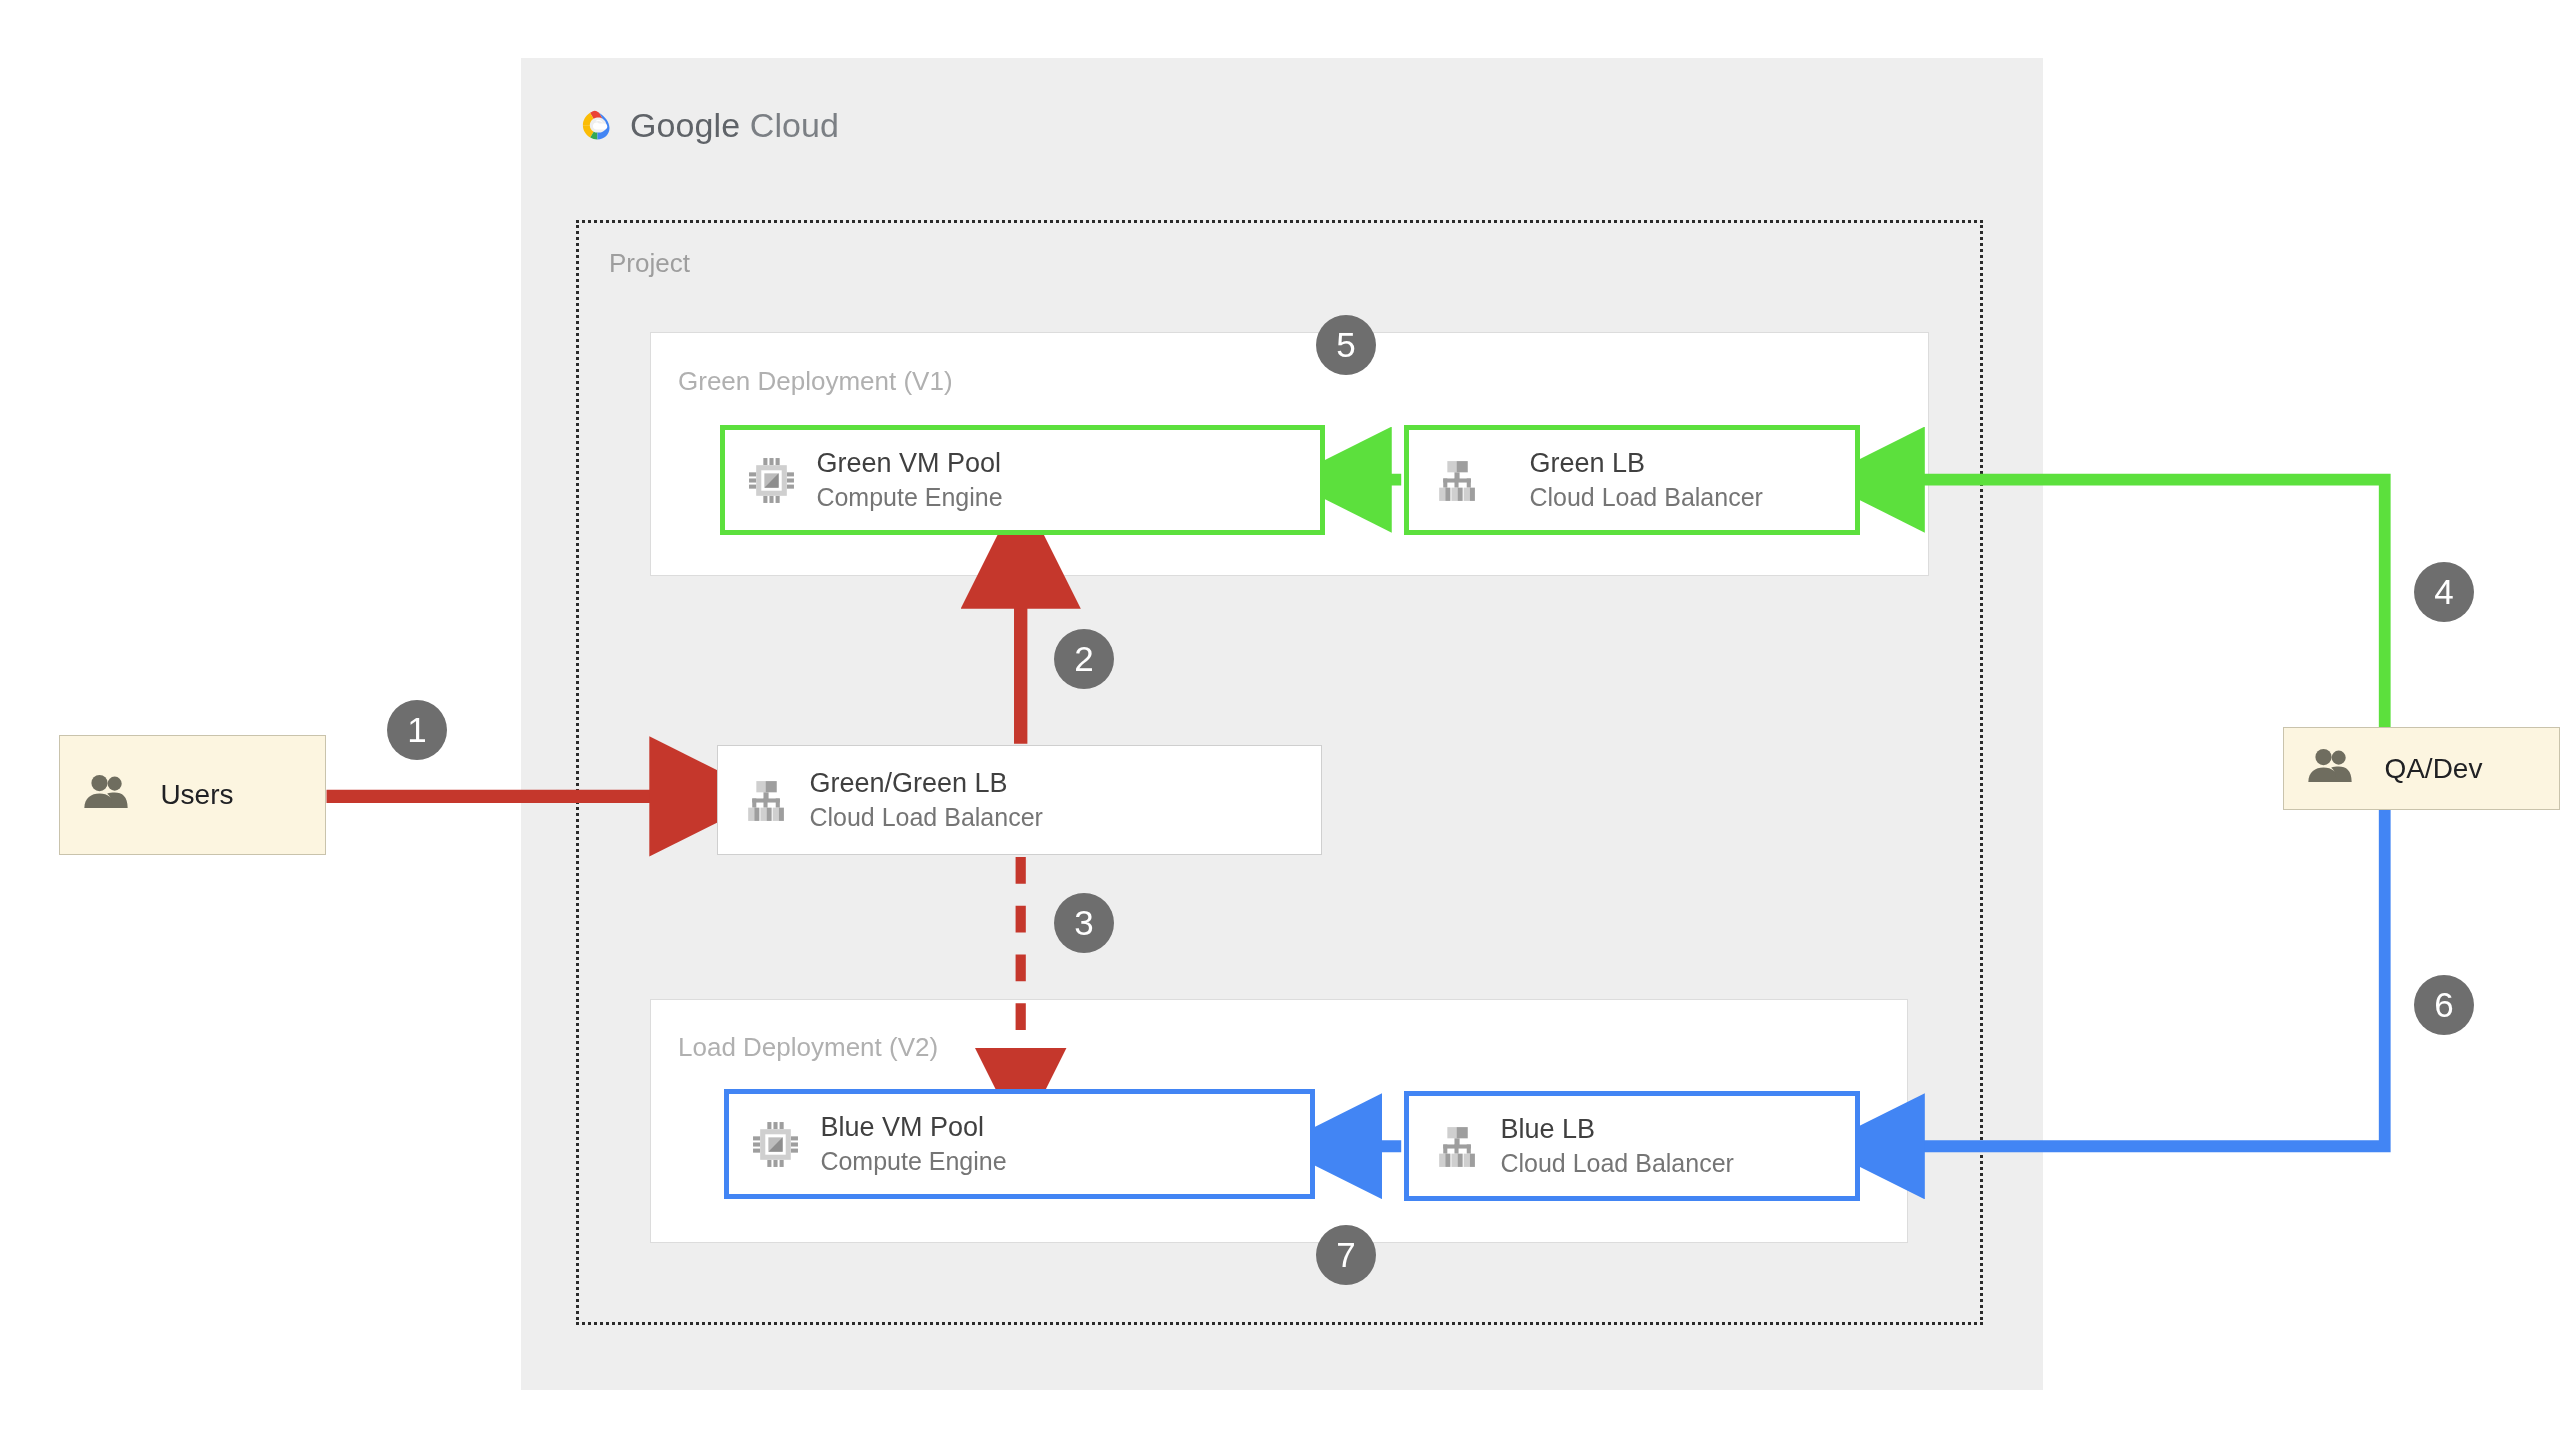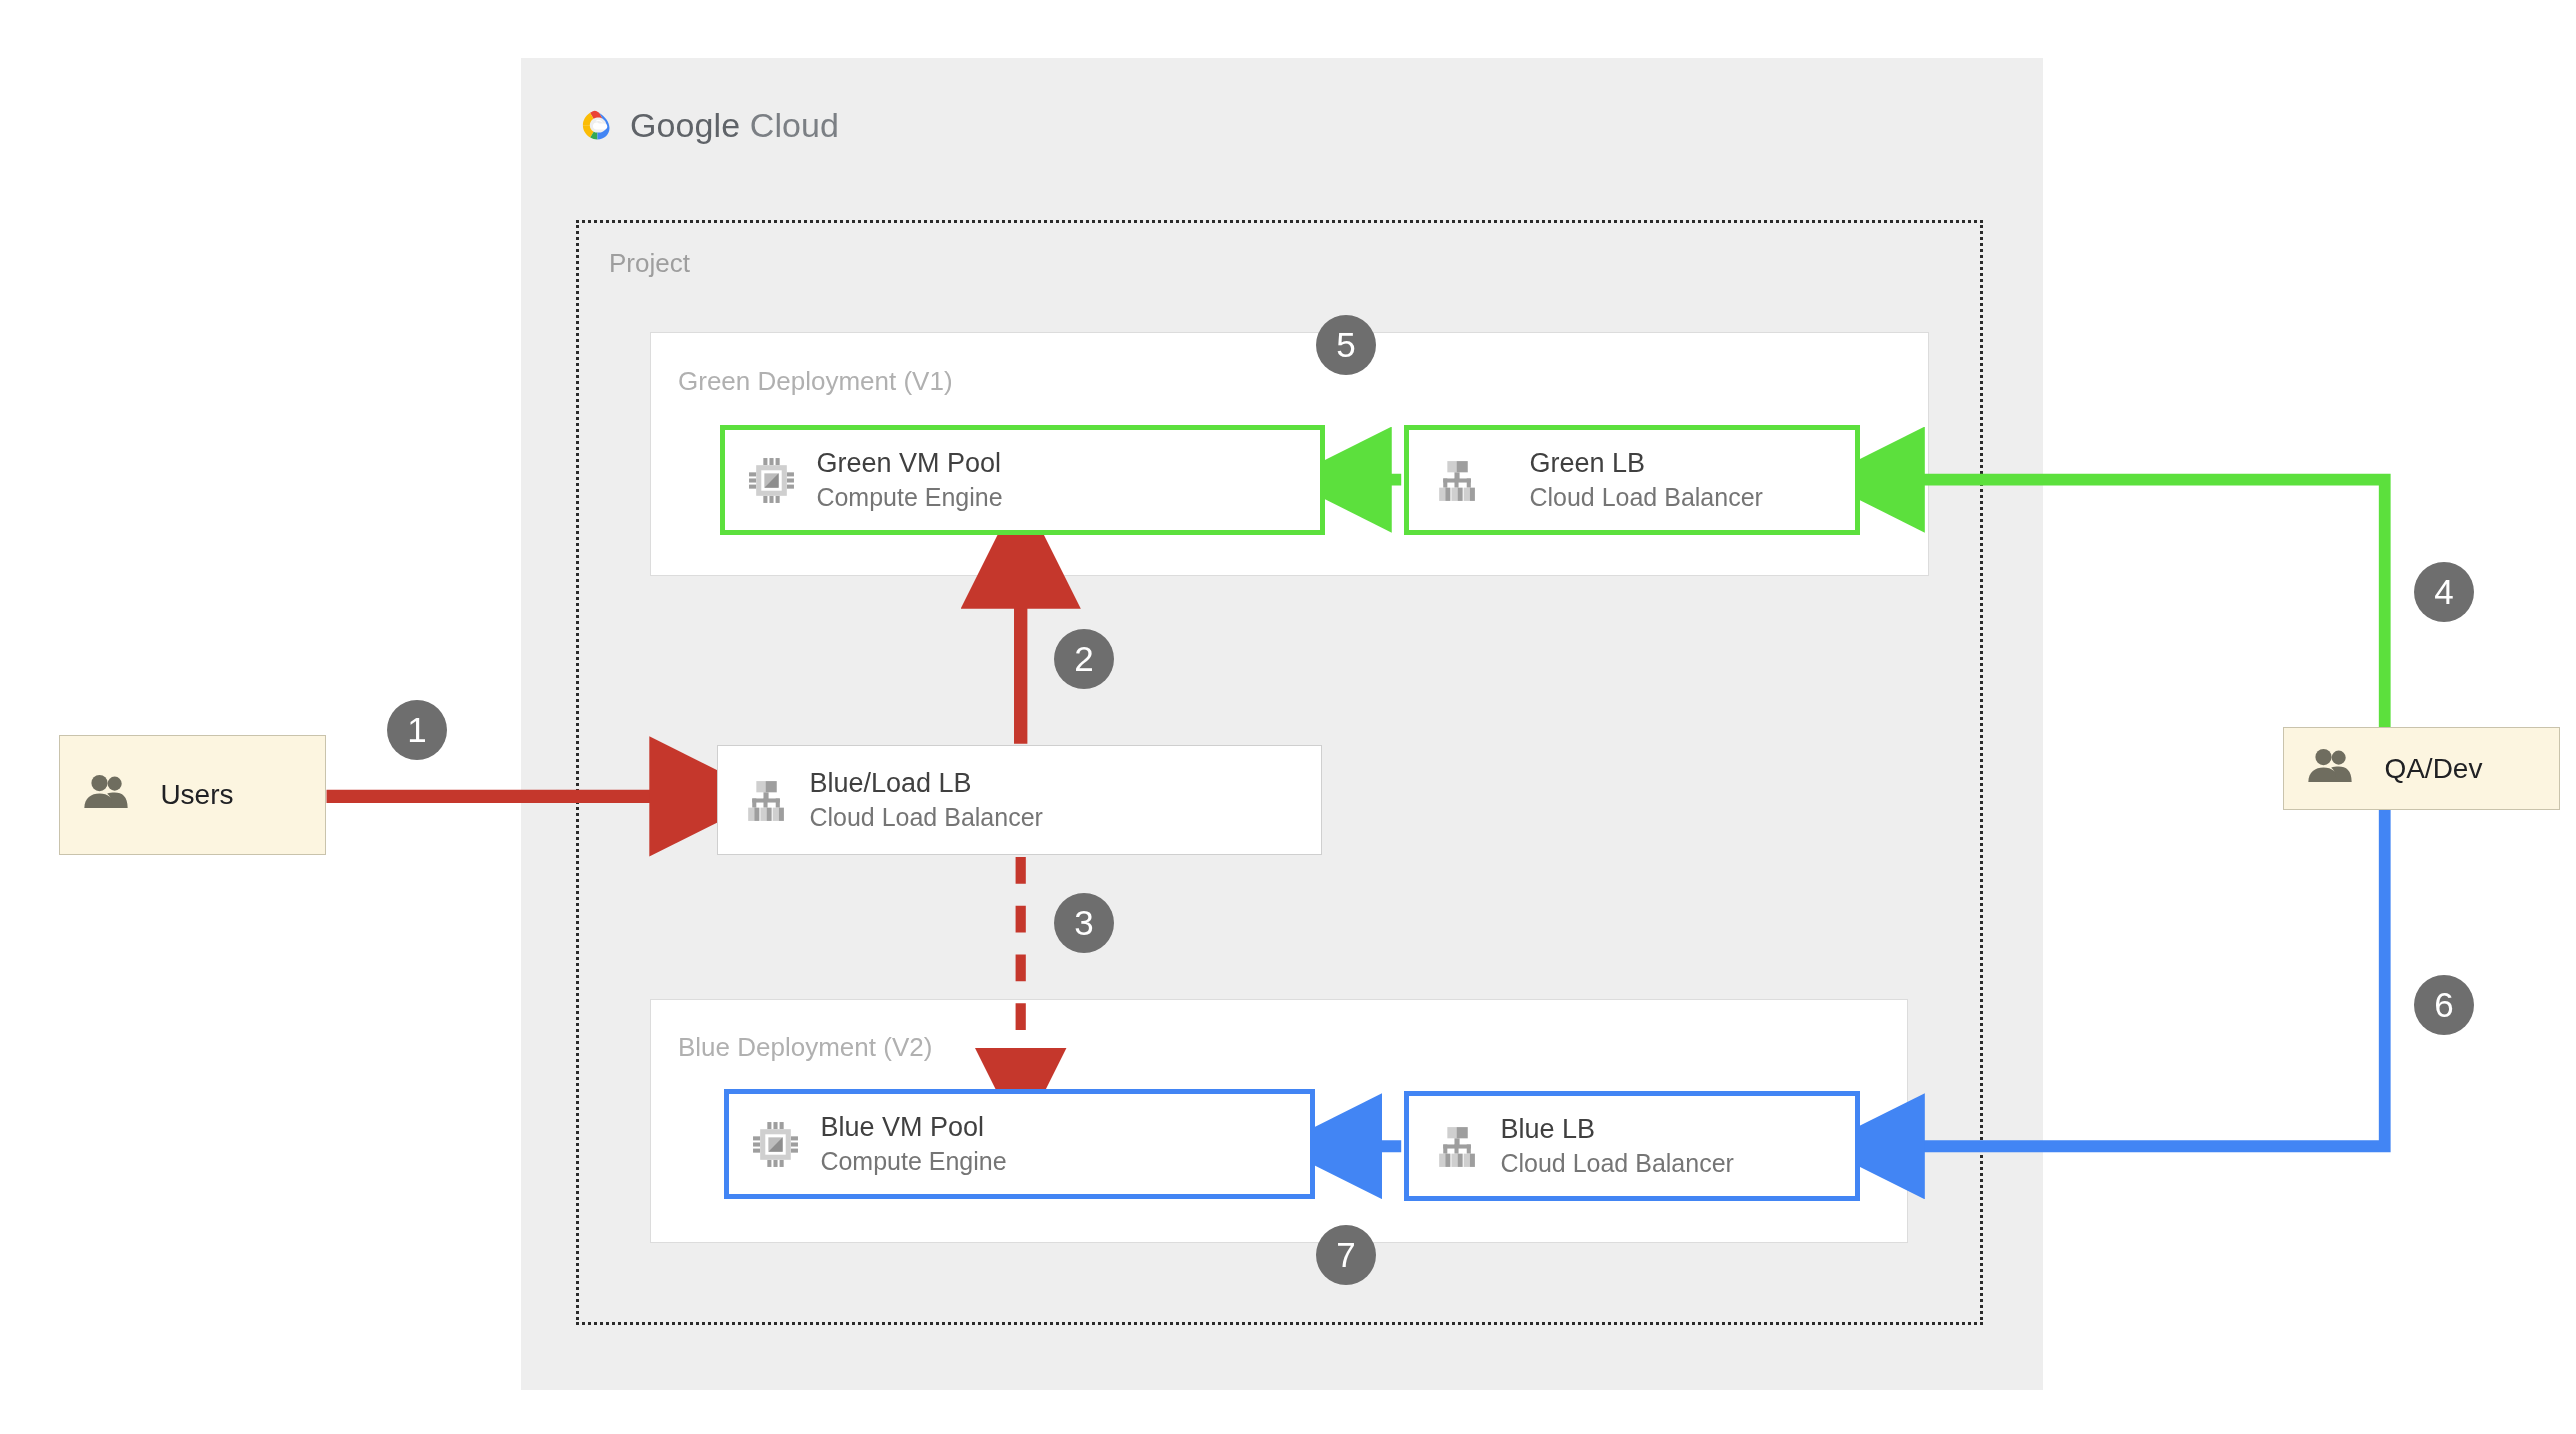--- a/index.html
+++ b/index.html
@@ -190,21 +190,21 @@
     <div class="gc-wordmark"><span>Google</span> <span class="light">Cloud</span></div>
   </div>
 
   <div id="project-box"></div>
   <div id="project-label">Project</div>
 
   <div class="deploy-group" id="green-group"></div>
   <div class="deploy-title" id="green-title">Green Deployment (V1)</div>
 
   <div class="deploy-group" id="blue-group"></div>
-  <div class="deploy-title" id="blue-title">Blue Deployment (V2)</div>
+  <div class="deploy-title" id="blue-title">Load Deployment (V2)</div>
 
   <svg id="wires" viewBox="0 0 3276 1824" width="2576" height="1434">
     <defs>
       <marker id="arrow-red" markerWidth="9" markerHeight="9" refX="3.2" refY="4.5" orient="auto">
         <path d="M0,0 L9,4.5 L0,9 Z" fill="#c5372c"></path>
       </marker>
       <marker id="arrow-green" markerWidth="9" markerHeight="9" refX="3.2" refY="4.5" orient="auto">
         <path d="M0,0 L9,4.5 L0,9 Z" fill="#5ce03d"></path>
       </marker>
       <marker id="arrow-blue" markerWidth="9" markerHeight="9" refX="3.2" refY="4.5" orient="auto">
@@ -300,21 +300,21 @@
       <rect x="23" y="22" width="4" height="9" fill="#9e9e9e"></rect>
       <rect x="35" y="22" width="4" height="9" fill="#9e9e9e"></rect>
       <rect x="8" y="31" width="6" height="13" fill="#cfcfcf"></rect>
       <rect x="14" y="31" width="5" height="13" fill="#9e9e9e"></rect>
       <rect x="20" y="31" width="6" height="13" fill="#cfcfcf"></rect>
       <rect x="26" y="31" width="5" height="13" fill="#9e9e9e"></rect>
       <rect x="32" y="31" width="6" height="13" fill="#cfcfcf"></rect>
       <rect x="38" y="31" width="5" height="13" fill="#9e9e9e"></rect>
     </svg>
     <div class="card-text">
-      <div class="card-title">Blue/Load LB</div>
+      <div class="card-title">Green/Green LB</div>
       <div class="card-sub">Cloud Load Balancer</div>
     </div>
   </div>
 
   <div class="card thick-blue" id="card-blue-vm">
     <svg class="card-icon" viewBox="0 0 48 48">
       <g fill="#9e9e9e">
         <rect x="16" y="2" width="4" height="7"></rect>
           <rect x="22" y="2" width="4" height="7"></rect>
           <rect x="28" y="2" width="4" height="7"></rect>

